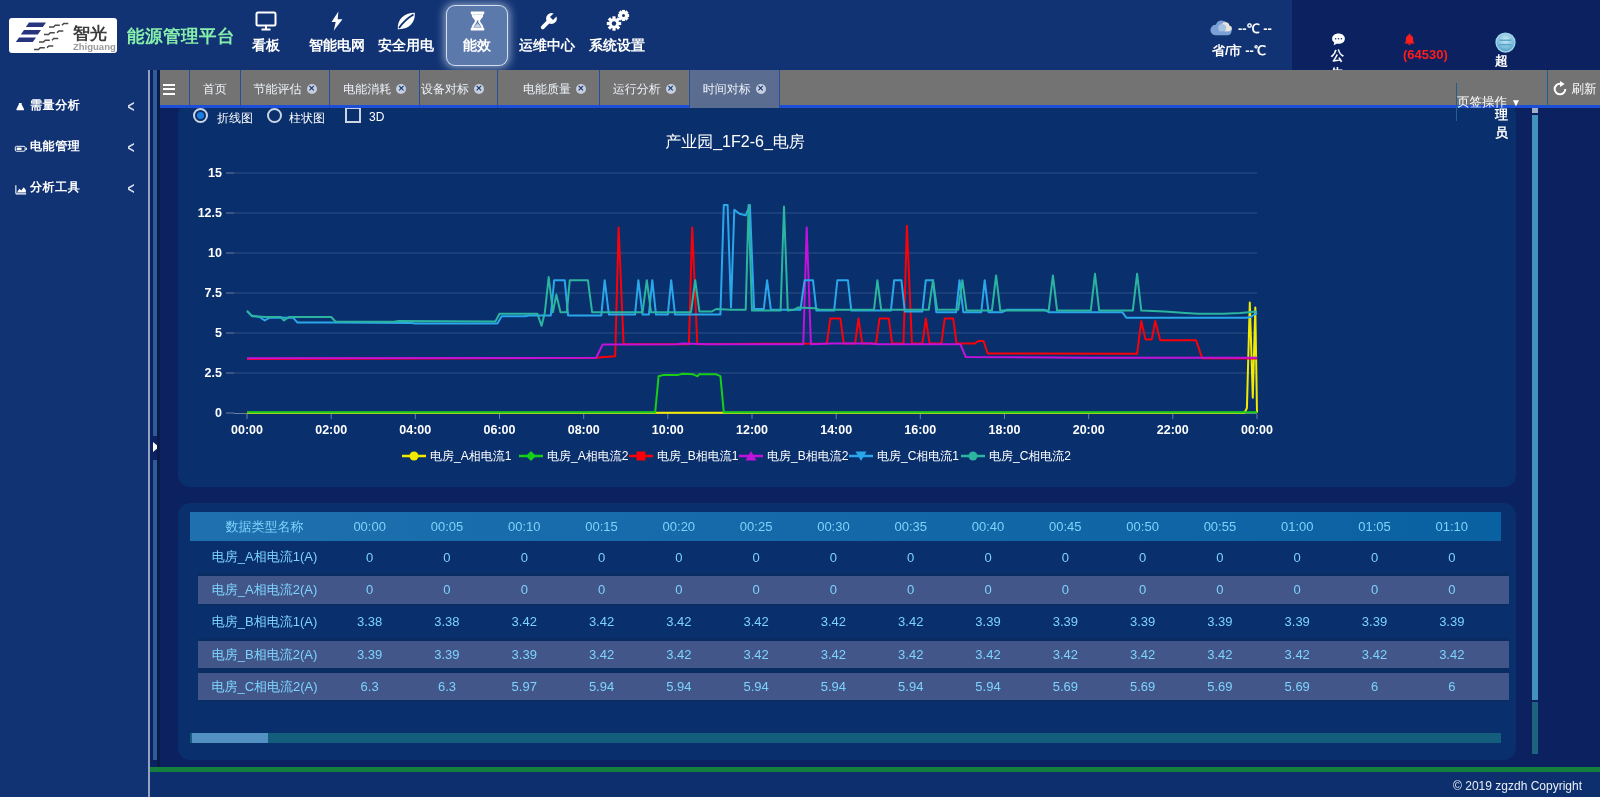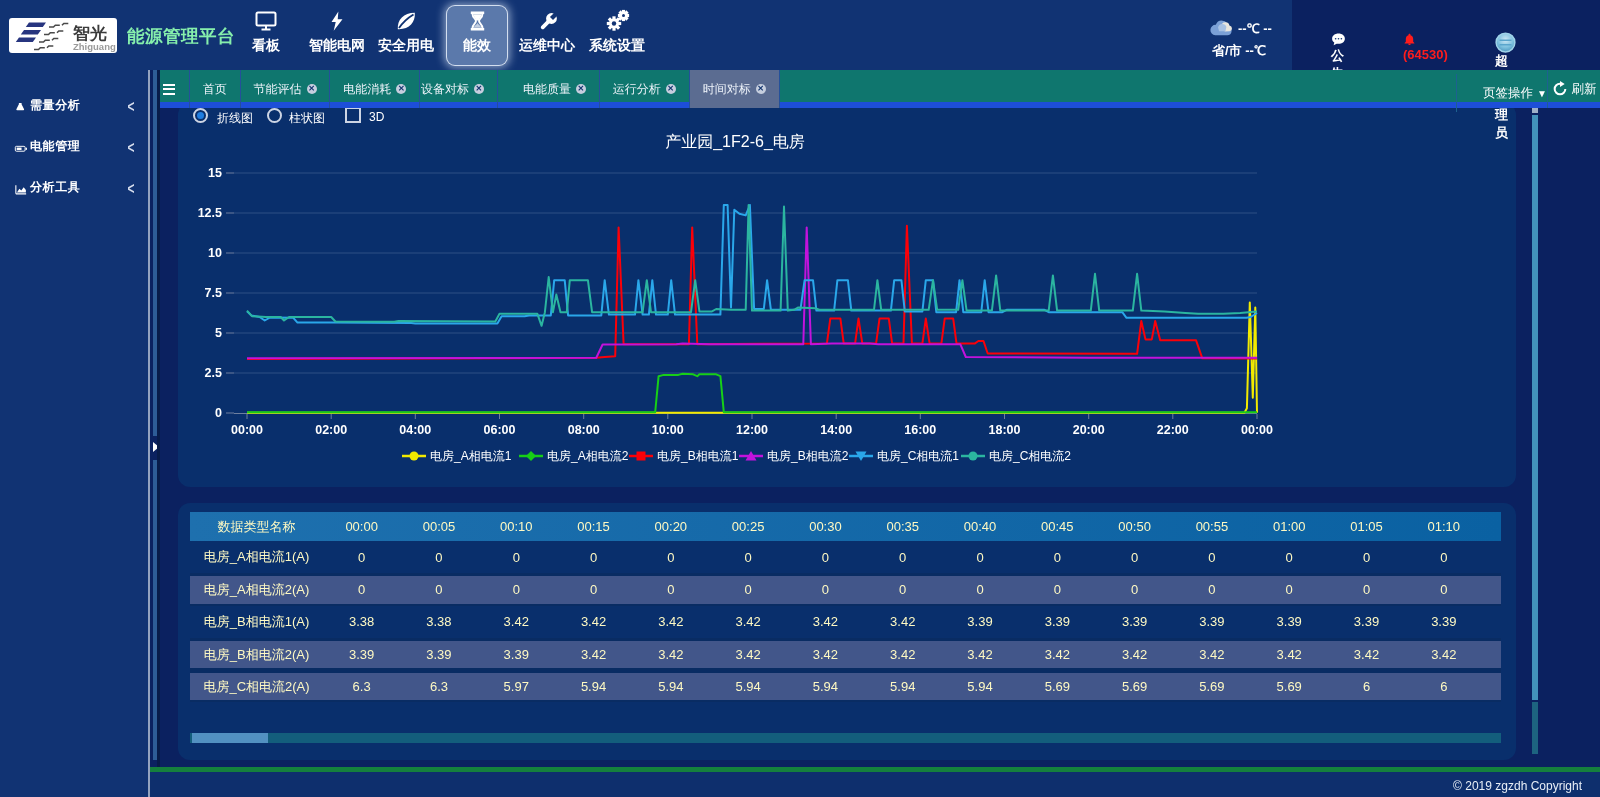--- a/index.html
+++ b/index.html
@@ -10,26 +10,26 @@
 #ptitle{position:absolute;left:127px;top:24px;font-size:17.5px;letter-spacing:0.5px;font-weight:bold;color:#86efac}
 .nav{position:absolute;top:0;width:62px;height:70px;text-align:center}
 .nav .ic{margin-top:9px;height:26px}
 .nav .lb{font-size:14px;font-weight:bold;margin-top:2px;white-space:nowrap}
 #navact{position:absolute;left:446px;top:5px;width:62px;height:61px;background:#5b79ab;border-radius:9px;box-shadow:0 0 9px 2px rgba(215,228,246,.6);border:1.5px solid rgba(233,240,250,.85)}
 
 #ann{position:absolute;left:1331px;top:29px;font-size:13px;font-weight:bold}
 #bell{position:absolute;left:1403px;top:29px;font-size:13px;font-weight:bold;color:#fe1c1c}
 #usr{position:absolute;left:1495px;top:28px;font-size:13px;font-weight:bold}
 
-#tabs{position:absolute;left:150px;top:70px;width:1450px;height:38px;background:#0f766e;border-bottom:6px solid #1d4ed8}
+#tabs{position:absolute;left:150px;top:70px;width:1450px;height:38px;background:#737373;border-bottom:3px solid #1d4ed8}
 .tb{position:absolute;top:0;height:38px;border-right:1px solid #24509a;color:#eef3fa;font-size:12px;display:flex;align-items:center;justify-content:center;gap:5px}
 .tb.first{border-left:1px solid #24509a}
 .tb.act{background:#5b6c91}
 .xx{display:inline-block;width:10px;height:10px;border-radius:50%;background:#c6cede;color:#12346f;font-size:8px;line-height:10px;text-align:center;font-weight:bold}
-#tbr1{position:absolute;right:53px;top:4px;width:91px;height:38px;border-left:1px solid #1d6190;display:flex;align-items:center;justify-content:flex-end;font-size:12.5px;gap:4px}
+#tbr1{position:absolute;right:53px;top:13px;width:91px;height:38px;border-left:1px solid #1d6190;display:flex;align-items:center;justify-content:flex-start;font-size:12.5px;gap:4px}
 #tbr2{position:absolute;right:0;top:0;width:53px;height:38px;border-left:1px solid #1d6190;display:flex;align-items:center;justify-content:center;font-size:12.5px;gap:4px}
 
 #sb{position:absolute;left:0;top:70px;width:150px;height:727px;background:#113373}
 .sbi{position:absolute;left:0;width:150px;height:40px;color:#fff;font-size:12px;font-weight:bold;letter-spacing:0.6px;display:flex;align-items:flex-end}
 .sbi .sic{width:14px;margin-left:14px;margin-right:2px;display:inline-flex}
 .sbi .ch{position:absolute;right:15px;color:#d5dded;font-size:12px;font-weight:bold;transform:scaleY(1.3)}
 #sbsc{position:absolute;left:148px;top:70px;width:2px;height:727px;background:#94a3bf}
 #gut1{position:absolute;left:150px;top:70px;width:3px;height:727px;background:#0b2160}
 #gut2{position:absolute;left:153px;top:70px;width:4px;height:690px;background:#2e5c97}
 #gut3{position:absolute;left:153px;top:436px;width:4px;height:24px;background:#0b2160}
@@ -38,21 +38,21 @@
 
 #ct{position:absolute;left:160px;top:108px;width:1370px;height:652px;background:#0b2160}
 #chartpanel{position:absolute;left:178px;top:103px;width:1338px;height:384px;background:#092f6c;border-radius:12px}
 #tablepanel{position:absolute;left:178px;top:503px;width:1338px;height:257px;background:#092f6c;border-radius:12px}
 
 .radio{position:absolute;top:108px;width:15px;height:15px;border-radius:50%;border:2px solid #cdd5e4;background:transparent}
 .radio .dot{position:absolute;left:2px;top:2px;width:7px;height:7px;border-radius:50%;background:#1f7de0}
 .rlb{position:absolute;top:109.5px;font-size:12px;color:#fff}
 #cb3d{position:absolute;left:345px;top:107px;width:16px;height:16px;border:2px solid #cdd5e4}
 
-#dtable{position:absolute;left:190px;top:512px;border-collapse:separate;border-spacing:0;table-layout:fixed;font-size:13px;color:#fef9c3}
+#dtable{position:absolute;left:198px;top:512px;border-collapse:separate;border-spacing:0;table-layout:fixed;font-size:13px;color:#7dd3fc}
 #dtable td{text-align:center;overflow:hidden;white-space:nowrap}
 #dtable tr.th td{height:29px;background:transparent;font-size:13px}
 #thbg{position:absolute;left:190px;top:512px;width:1311px;height:29px;background:linear-gradient(90deg,#1e70ae,#0a61a2)}
 #dtable tr.odd td,#dtable tr.even td{height:32.3px}
 #dtable tr.even td{background:#42568a;border-top:3px solid #092c63;border-bottom:2px solid #092c63;background-clip:padding-box}
 #dtable td.c1{text-align:center}
 
 #hsb{position:absolute;left:190px;top:733px;width:1311px;height:10px;background:#135e7c}
 #hsbt{position:absolute;left:2px;top:0;width:76px;height:10px;background:#5291c1}
 #vsb{position:absolute;left:1532px;top:103px;width:6px;height:657px;background:#0b2160}

